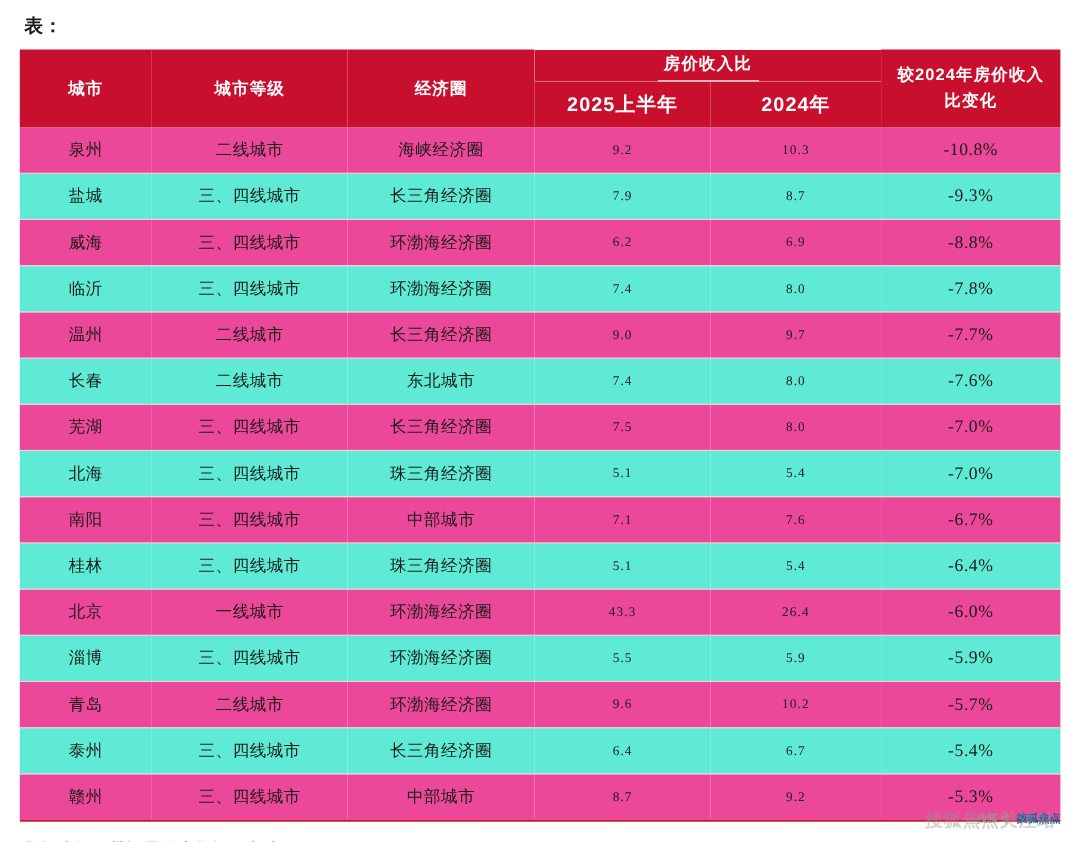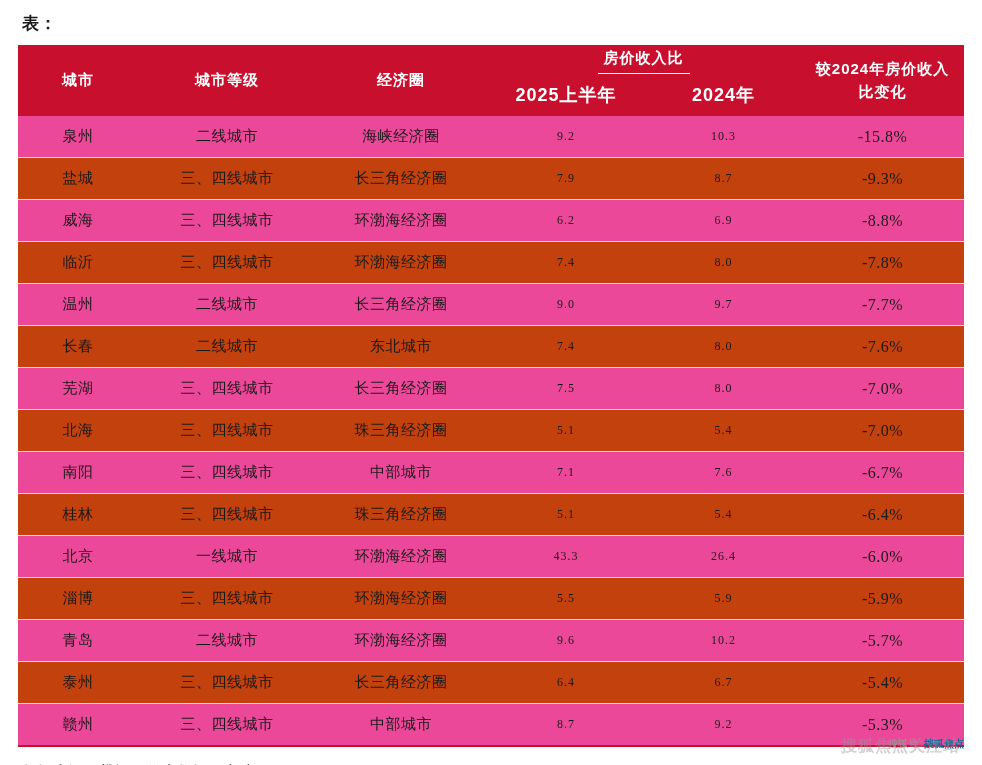--- a/index.html
+++ b/index.html
@@ -89,21 +89,21 @@
     height: 41px;
     font-size: 15px;
     text-align: center;
     vertical-align: middle;
     color: #1a1a1a;
     border-bottom: 1px solid #f3d6d6;
     padding: 0;
     letter-spacing: 0.5px;
   }
   tbody tr.odd td { background: #ec4899; }
-  tbody tr.even td { background: #c2410c; }
+  tbody tr.even td { background: #5eead4; }
   tbody tr:last-child td { border-bottom: none; }
   tbody td.num {
     font-family: "Liberation Serif", serif;
     font-size: 12px;
     letter-spacing: 1px;
   }
   tbody td.chg {
     font-family: "Liberation Serif", serif;
     font-size: 16px;
     letter-spacing: 0.5px;
@@ -192,21 +192,21 @@
         <th class="sub">2024年</th>
       </tr>
     </thead>
     <tbody>
         <tr class="odd">
           <td>泉州</td>
           <td>二线城市</td>
           <td>海峡经济圈</td>
           <td class="num">9.2</td>
           <td class="num">10.3</td>
-          <td class="chg">-15.8%</td>
+          <td class="chg">-10.8%</td>
         </tr>
         <tr class="even">
           <td>盐城</td>
           <td>三、四线城市</td>
           <td>长三角经济圈</td>
           <td class="num">7.9</td>
           <td class="num">8.7</td>
           <td class="chg">-9.3%</td>
         </tr>
         <tr class="odd">

